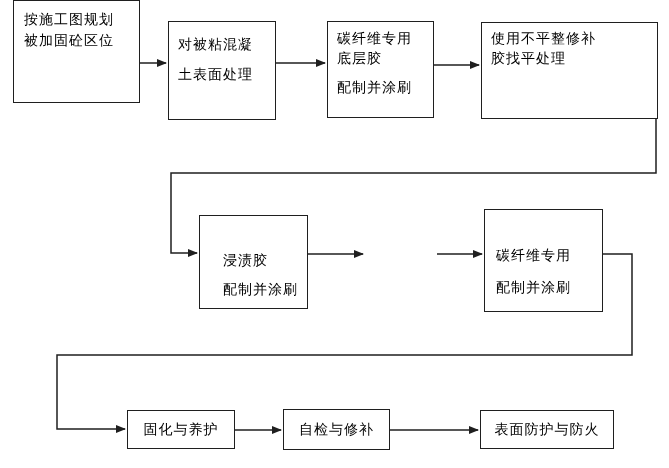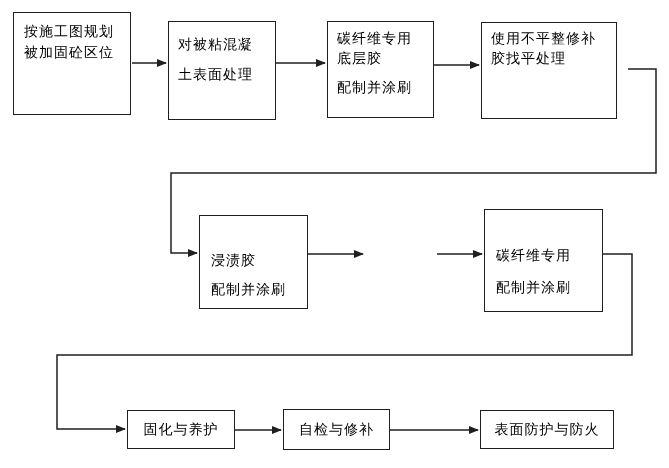--- a/index.html
+++ b/index.html
@@ -19,26 +19,26 @@
   .node {
     position: absolute;
     box-sizing: border-box;
     border: 1.5px solid #1f1f1f;
     background: #ffffff;
     color: #000000;
     font-size: 14px;
     letter-spacing: 1px;
   }
   .node .line { white-space: nowrap; }
-  .n1  { left: 13px;  top: 12px;  width: 118px; height: 103px; padding: 8px 0 0 10px; line-height: 21px; }
+  .n1  { left: 13px;  top: 0;  width: 127px; height: 103px; padding: 8px 0 0 10px; line-height: 21px; }
   .n2  { left: 168px; top: 21px;  width: 108px; height: 99px;  padding: 7px 0 0 9px;  line-height: 30px; }
   .n3  { left: 327px; top: 21px;  width: 107px; height: 97px;  padding: 6px 0 0 9px;  line-height: 20px; }
   .n3 .line:nth-child(3) { margin-top: 9px; }
-  .n4  { left: 481px; top: 22px;  width: 136px; height: 97px;  padding: 5px 0 0 9px;  line-height: 20px; }
-  .n5  { left: 199px; top: 215px; width: 109px; height: 94px;  padding: 30px 0 0 11px; line-height: 29px; }
+  .n4  { left: 481px; top: 22px;  width: 177px; height: 97px;  padding: 5px 0 0 9px;  line-height: 20px; }
+  .n5  { left: 199px; top: 215px; width: 109px; height: 94px;  padding: 30px 0 0 23px; line-height: 29px; }
   .n6  { left: 365px; top: 215px; width: 72px;  height: 94px;  padding: 29px 0 0 9px;  line-height: 21px; }
   .n7  { left: 484px; top: 209px; width: 119px; height: 103px; padding: 29px 0 0 11px; line-height: 32px; }
   .n8  { left: 127px; top: 410px; width: 108px; height: 39px;  text-align: center; line-height: 36px; }
   .n9  { left: 283px; top: 409px; width: 107px; height: 41px;  text-align: center; line-height: 38px; }
   .n10 { left: 480px; top: 410px; width: 134px; height: 39px;  text-align: center; line-height: 36px; }
 </style>
 </head>
 <body>
 
 <div class="canvas">

